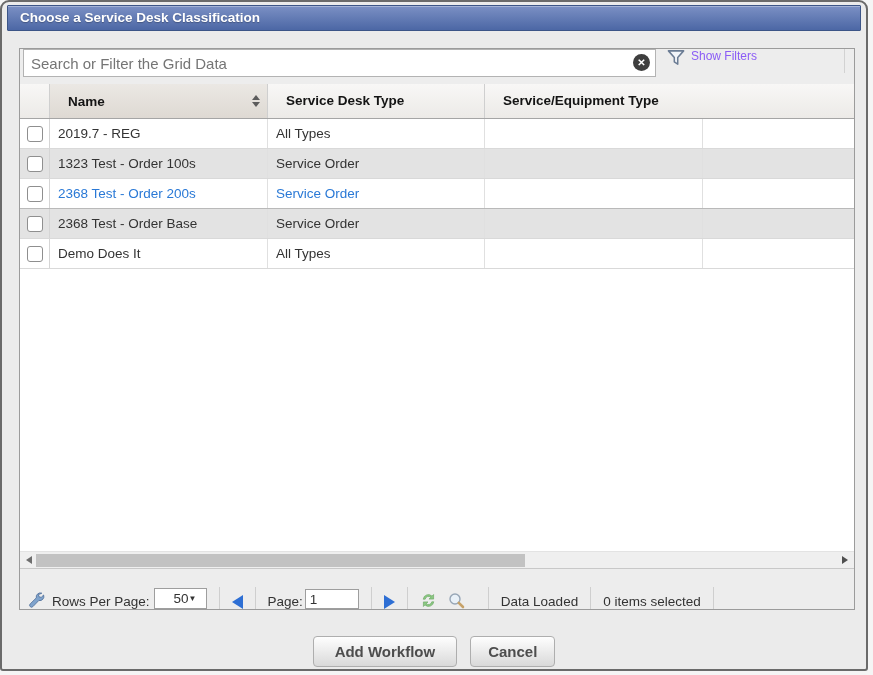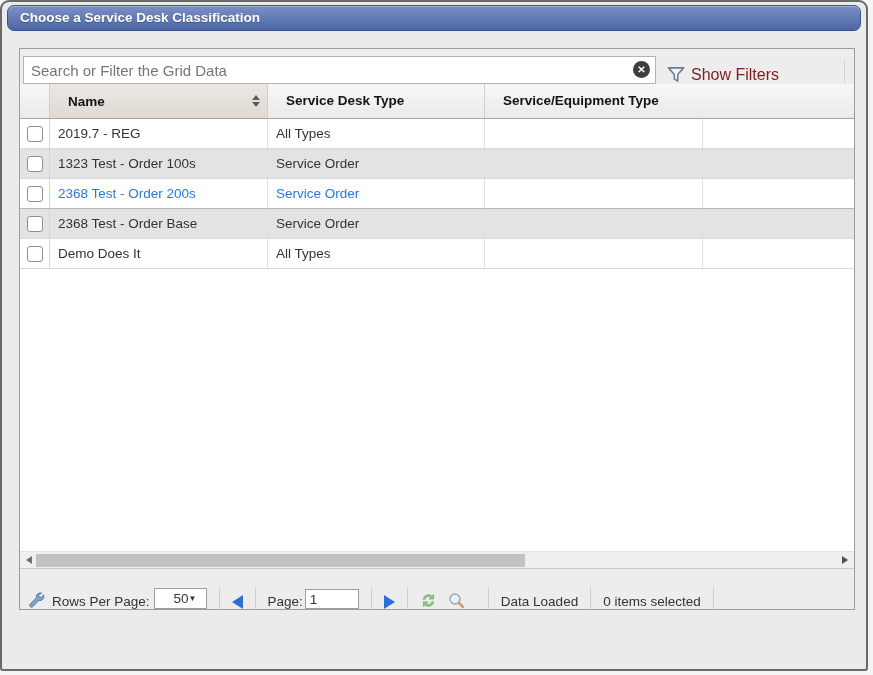--- a/index.html
+++ b/index.html
@@ -9,51 +9,51 @@
     background:#f5f5f5;
     font-family:"Liberation Sans", sans-serif;
   }
   .dialog {
     position:absolute; left:0; top:0; width:868px; height:671px;
     background:#ebebeb; border:2px solid #6a6a6a;
     border-radius:9px 9px 3px 3px;
   }
   .titlebar {
     position:absolute; left:5px; top:3px; right:5px; height:26px;
-    border-radius:7px;
+    border-radius:1px;
     background:linear-gradient(#7b90c4,#4c67a5);
     border:1px solid #3c5587;
     box-shadow:inset 0 1px 0 rgba(255,255,255,.32);
     color:#fff; font-weight:bold; font-size:13.5px; line-height:24px;
     padding-left:12px; text-shadow:0 1px 1px rgba(0,0,0,.25);
     white-space:nowrap;
   }
   .panel {
     position:absolute; left:17px; top:46px; width:836px; height:562px;
     background:#fff; border:1px solid #9b9b9b;
     display:flex; flex-direction:column;
   }
   
   .search-row {
     height:35px; flex:none; background:#ededed;
-    display:flex; align-items:flex-end; padding-left:3px;
+    display:flex; align-items:flex-start; padding-left:3px;
   }
   .search-wrap { position:relative; width:633px; height:28px; }
   .search-input {
     width:100%; height:100%; border:1px solid #b3b3b3; background:#fff;
     font-family:inherit; font-size:15px; color:#555; padding:0 28px 0 7px;
   }
   .clear-btn {
     position:absolute; right:6px; top:5px; width:17px; height:17px;
     border-radius:50%; background:#3e3e3e; color:#fff;
     font-size:10px; line-height:17px; text-align:center; font-weight:bold;
     cursor:pointer;
   }
   .funnel { margin-left:11px; display:flex; align-items:center; cursor:pointer; }
-  .show-filters { font-size:16px; color:#7f1d1d; margin-left:5px; cursor:pointer; }
+  .show-filters { font-size:12px; color:#8b5cf6; margin-left:5px; cursor:pointer; }
   .search-sep { margin-left:auto; margin-right:9px; width:1px; height:24px; background:#d2d2d2; }
   
   .header-row {
     height:35px; flex:none; display:flex;
     background:linear-gradient(#f8f7f6,#eceae7);
     border-bottom:1px solid #a5a5a5;
     font-weight:bold; font-size:13.5px; color:#141414;
   }
   .hcell {
     line-height:33px; padding-left:18px; border-right:1px solid #cfcfcf;
@@ -266,13 +266,17 @@
         </svg>
       </span>
       <div class="psep"></div>
       <span>Data Loaded</span>
       <div class="psep"></div>
       <span>0 items selected</span>
       <div class="psep"></div>
     </div>
   </div>
 
+  <div class="buttons">
+    <button class="btn btn-add">Add Workflow</button>
+    <button class="btn btn-cancel">Cancel</button>
+  </div>
 </div>
 
 </body></html>

